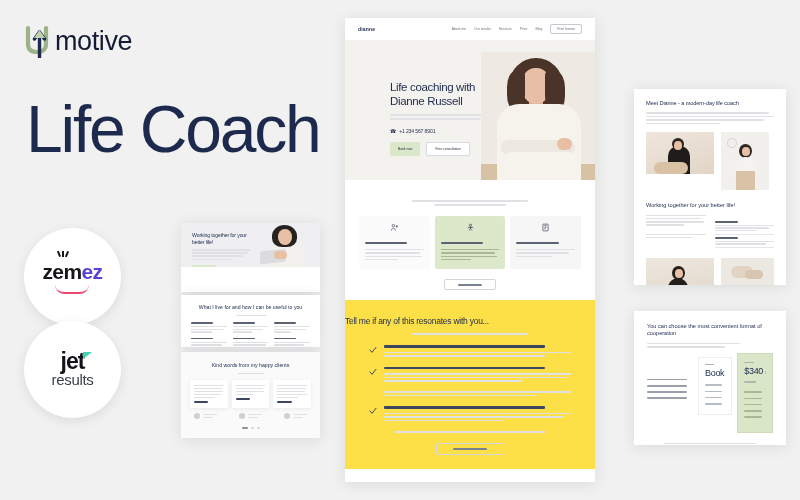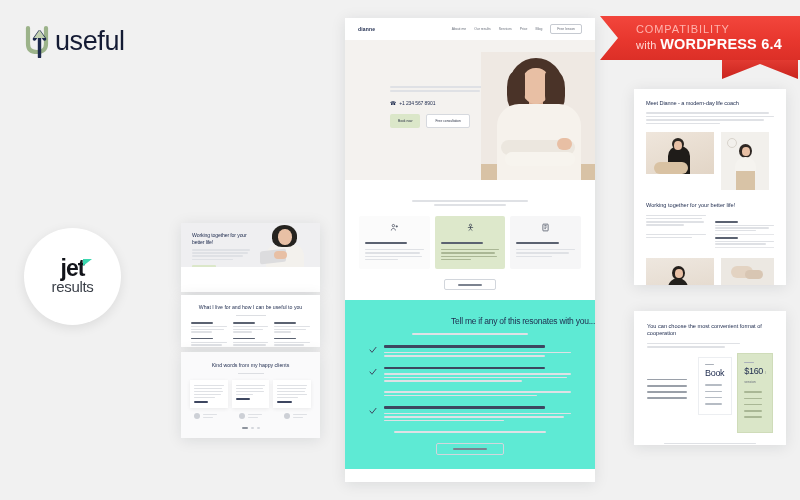--- a/index.html
+++ b/index.html
@@ -117,21 +117,21 @@
   .c-cards { margin:10px 14px 0; display:flex; gap:5px; }
   .c-card { flex:1; padding:7px 6px 9px; border-radius:2px; background:#fbfbfb; }
   .c-card.mid { background:#dde8cb; }
   .c-card.alt { background:#f6f6f7; }
   .c-ico { width:9px; height:9px; margin-bottom:6px; }
   .c-ct { height:2.4px; width:72%; background:#5b6271; border-radius:1px; margin-bottom:5px; }
   .c-cp { display:flex; flex-direction:column; gap:1.8px; }
   .c-cta { margin:10px auto 0; width:52px; height:11px; border:.6px solid #d2d6dc; border-radius:2px; display:flex; align-items:center; justify-content:center; gap:3px; }
   .c-cta .t { width:24px; height:2px; background:#7b828f; border-radius:1px; }
 
-  .c-sec3 { padding:16px 0 14px; background:#5eead4; text-align:right; }
+  .c-sec3 { padding:16px 0 14px; background:#fde047; text-align:left; }
   .c-list { margin:10px 24px 0; text-align:left; }
   .c-item { display:flex; gap:7px; margin-bottom:10px; }
   .c-check { flex:0 0 auto; width:8px; height:8px; margin-top:1px; }
   .c-it-body { flex:1; }
   .c-it-t { height:2.6px; width:86%; background:#3d4660; border-radius:1px; margin-bottom:4px; }
   .c-it-p { display:flex; flex-direction:column; gap:2px; }
   .c-note { margin:4px auto 0; width:152px; display:flex; flex-direction:column; gap:2px; align-items:center; }
   .c-cta2 { margin:10px auto 0; width:68px; height:12px; border:.6px solid #d2d6dc; border-radius:2px; display:flex; align-items:center; justify-content:center; }
   .c-cta2 .t { width:34px; height:2px; background:#7b828f; border-radius:1px; }
 
@@ -246,26 +246,38 @@
 <div class="stage">
 
   <div class="brand-logo">
     <span class="logo-mark">
       <svg width="30" height="34" viewBox="0 0 30 34">
         <path d="M4 4 V20 Q4 28 13 28 Q22 28 22 20 V4" fill="none" stroke="#9cb38a" stroke-width="4.2" stroke-linecap="round"></path>
         <path d="M15.5 33 V10 M15.5 8 L10.5 15 M15.5 8 L20.5 15" fill="none" stroke="#1d2a4d" stroke-width="3.4" stroke-linecap="round" stroke-linejoin="round"></path>
         <path d="M15.5 6 L10 14 L21 14 Z" fill="#c3d2b2"></path>
       </svg>
     </span>
-    <span class="logo-word">useful</span>
+    <span class="logo-word">motive</span>
   </div>
 
+  <div class="title-main">Life Coach</div>
 
   <div class="badges">
 
+    <div class="badge">
+      <div class="zemez-wrap">
+        <div class="zemez-spark">
+            <i></i>
+            <i></i>
+            <i></i>
+          </div>
+        <div class="zemez-txt"><span>zem</span><span class="z2">ez</span></div>
+        <div class="zemez-smile"></div>
+      </div>
+    </div>
 
 
     <div class="badge">
       <div class="jet-top">
         <span>jet</span>
         <i class="jet-tri"></i>
       </div>
       <div class="jet-sub">results</div>
     </div>
 
@@ -404,20 +416,21 @@
         <span>Our results</span>
         <span>Services</span>
         <span>Price</span>
         <span>Blog</span>
         <span class="c-nav-btn">Free lesson</span>
       </span>
     </div>
 
     <div class="c-hero">
       <div class="c-hero-txt">
+        <div class="c-h1">Life coaching with Dianne Russell</div>
         <div class="c-hero-p">
           <div class="ph l" style="height:1.8px;width:100%"></div>
           <div class="ph l" style="height:1.8px;width:86%"></div>
         </div>
         <div class="c-phone">
           <span class="ic">☎</span>
           <span>+1 234 567 8901</span>
         </div>
         <div class="c-btns">
           <span class="c-btn fill">Book now</span>
@@ -655,45 +668,34 @@
             <span class="f"></span>
               <span class="f"></span>
               <span class="f"></span>
               <span class="f"></span>
           </div>
         </div>
 
         <div class="rb-card hl">
           <div class="rb-lbl"></div>
           <div class="rb-price">
-            <span>$160</span><span class="per">/ session</span>
+            <span>$340</span><span class="per">/ session</span>
           </div>
           <div class="rb-flist">
             <span class="f"></span>
               <span class="f"></span>
               <span class="f"></span>
               <span class="f"></span>
               <span class="f"></span>
           </div>
         </div>
       </div>
 
       <div class="rb-note">
         <div class="ph l" style="height:1.7px;width:100%"></div>
 
       </div>
 
     </div>
   </div>
 
-  <div class="ribbon">
-    <div class="rib-tail-sh"></div>
-    <div class="rib-tail"></div>
-    <div class="rib-body">
-      <div class="rib-l1">COMPATIBILITY</div>
-      <div class="rib-l2">
-        <span>with</span>
-        <b>WORDPRESS 6.4</b>
-      </div>
-    </div>
-  </div>
 
 </div>
 
 </body></html>

